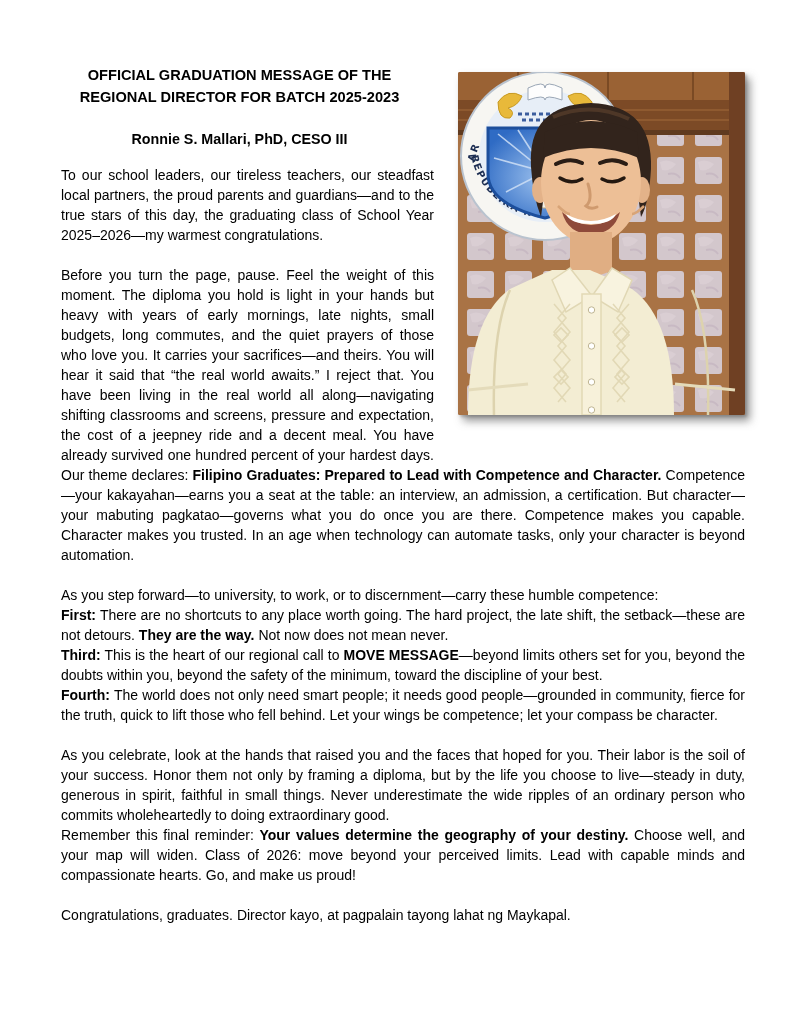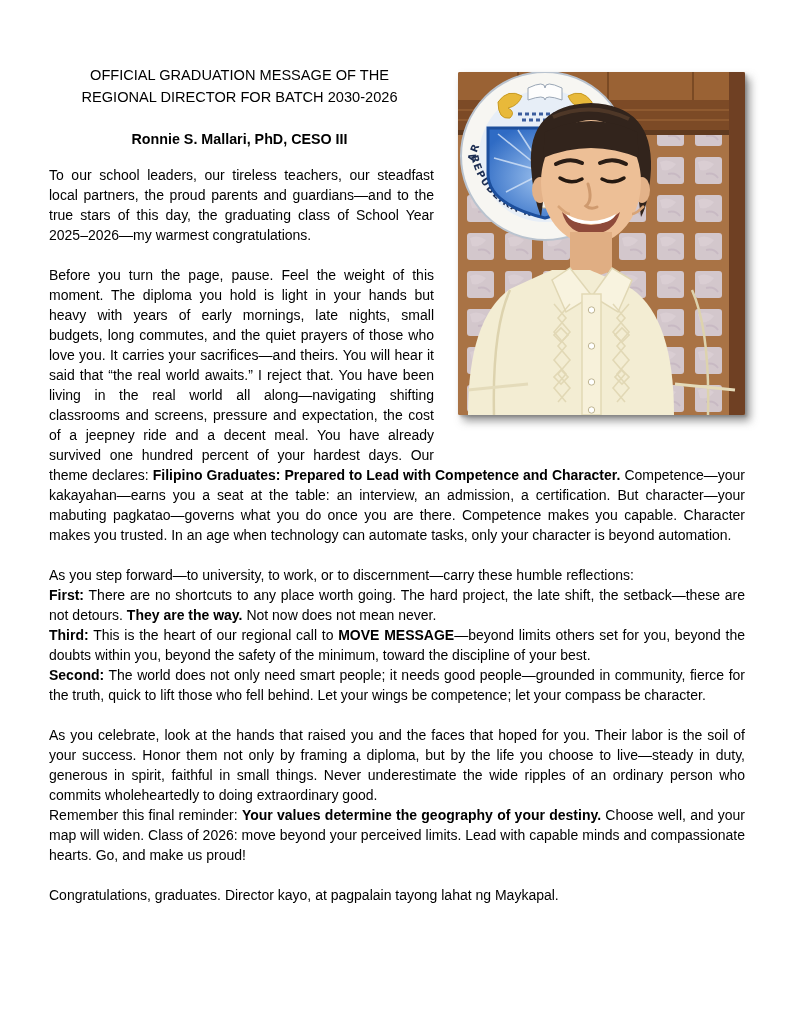--- a/index.html
+++ b/index.html
@@ -21,35 +21,35 @@
     float:right;
     width:287px;height:343px;
     margin:8px 0 38px 24px;
     border-radius:2px;
     box-shadow:5px 6px 9px rgba(70,70,70,.55), 2px 2px 3px rgba(90,90,90,.35);
     overflow:hidden;
     background:#9a6234;
   }
   .photo-wrap svg{display:block;width:287px;height:343px;}
   .doc-title{
-    font-weight:normal;
+    font-weight:bold;
     text-align:center;
     font-size:14.6px;
     line-height:22px;
     margin:0 8px 20px 0;
   }
   .byline{
     font-weight:bold;
     text-align:center;
     font-size:14.3px;
     line-height:22px;
     margin:0 12px 15px 0;
   }
   p.body-par{
-    margin:0 0 20px 4px;
+    margin:0 0 20px 16px;
     text-align:justify;
   }
   p.body-par.tight{margin-bottom:0;}
   .reflections{margin:0 0 20px 0;}
   .b{font-weight:bold;}
   .i{}
   .seal-arc{font:bold 10px "DejaVu Sans", sans-serif;fill:#1c2d52;letter-spacing:1.5px;}
 </style>
 </head>
 <body>
@@ -176,36 +176,36 @@
             <rect x="159" y="258" width="10" height="10" transform="rotate(45 164 263)"></rect>
             <rect x="98" y="300" width="10" height="10" transform="rotate(45 103 305)"></rect>
             <rect x="159" y="300" width="10" height="10" transform="rotate(45 164 305)"></rect>
           </g>
         </g>
       </svg>
     </div>
 
     <div class="doc-title">
       <div>OFFICIAL GRADUATION MESSAGE OF THE</div>
-      <div>REGIONAL DIRECTOR FOR BATCH 2030-2026</div>
+      <div>REGIONAL DIRECTOR FOR BATCH 2025-2023</div>
     </div>
 
     <div class="byline">
       <div>Ronnie S. Mallari, PhD, CESO III</div>
     </div>
 
     <p class="body-par"><span>To our school leaders, our tireless teachers, our steadfast local partners, the proud parents and guardians—and to the true stars of this day, the graduating class of School Year 2025–2026—my warmest congratulations.</span></p>
 
     <p class="body-par"><span>Before you turn the page, pause. Feel the weight of this moment. The diploma you hold is light in your hands but heavy with years of early mornings, late nights, small budgets, long commutes, and the quiet prayers of those who love you. It carries your sacrifices—and theirs. You will hear it said that “the real world awaits.” I reject that. You have been living in the real world all along—navigating shifting classrooms and screens, pressure and expectation, the cost of a jeepney ride and a decent meal. You have already survived one hundred percent of your hardest days. Our theme declares: </span><span class="b">Filipino Graduates: Prepared to Lead with Competence and Character.</span><span> Competence—your </span><span class="i">kakayahan</span><span>—earns you a seat at the table: an interview, an admission, a certification. But character—your </span><span class="i">mabuting pagkatao</span><span>—governs what you do once you are there. Competence makes you capable. Character makes you trusted. In an age when technology can automate tasks, only your character is beyond automation.</span></p>
 
     <div class="reflections">
-      <p class="body-par tight"><span>As you step forward—to university, to work, or to discernment—carry these humble reflections:</span></p>
+      <p class="body-par tight"><span>As you step forward—to university, to work, or to discernment—carry these humble competence:</span></p>
       <p class="body-par tight"><span class="b">First:</span><span> There are no shortcuts to any place worth going. The hard project, the late shift, the setback—these are not detours. </span><span class="b">They are the way.</span><span> </span><span class="i">Not now</span><span> does not mean </span><span class="i">never.</span></p>
       <p class="body-par tight"><span class="b">Third:</span><span> This is the heart of our regional call to </span><span class="b">MOVE MESSAGE</span><span>—beyond limits others set for you, beyond the doubts within you, beyond the safety of the minimum, toward the discipline of your best.</span></p>
-      <p class="body-par tight"><span class="b">Second:</span><span> The world does not only need smart people; it needs good people—grounded in community, fierce for the truth, quick to lift those who fell behind. Let your wings be competence; let your compass be character.</span></p>
+      <p class="body-par tight"><span class="b">Fourth:</span><span> The world does not only need smart people; it needs good people—grounded in community, fierce for the truth, quick to lift those who fell behind. Let your wings be competence; let your compass be character.</span></p>
     </div>
 
     <p class="body-par tight"><span>As you celebrate, look at the hands that raised you and the faces that hoped for you. Their labor is the soil of your success. Honor them not only by framing a diploma, but by the life you choose to live—steady in duty, generous in spirit, faithful in small things. Never underestimate the wide ripples of an ordinary person who commits wholeheartedly to doing extraordinary good.</span></p>
     <p class="body-par"><span>Remember this final reminder: </span><span class="b">Your values determine the geography of your destiny.</span><span> Choose well, and your map will widen. Class of 2026: move beyond your perceived limits. Lead with capable minds and compassionate hearts. Go, and make us proud!</span></p>
 
     <p class="body-par"><span>Congratulations, graduates. </span><span class="i">Director kayo, at pagpalain tayong lahat ng Maykapal.</span></p>
 
   </div>
 </div>
 

